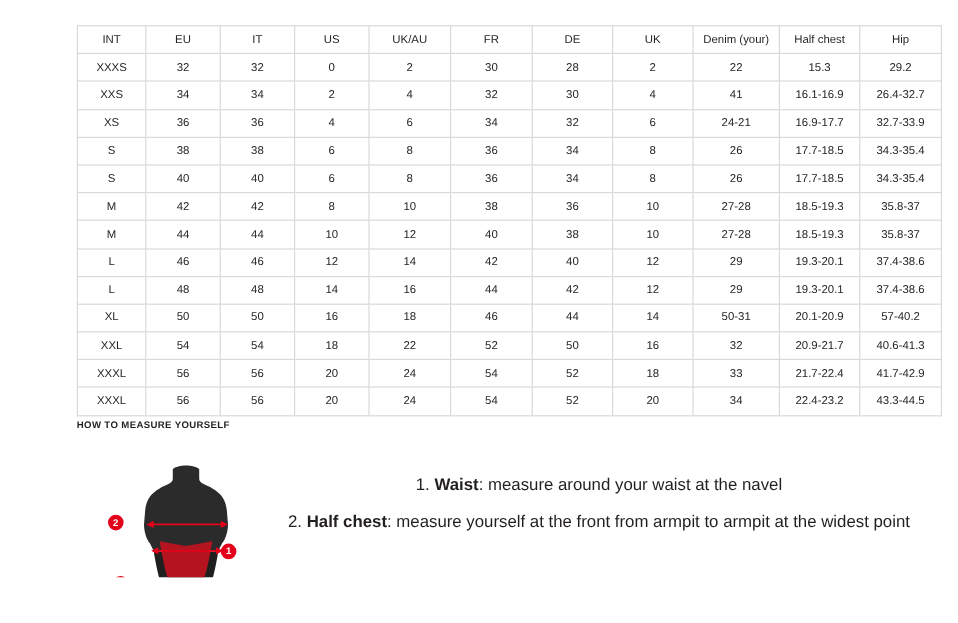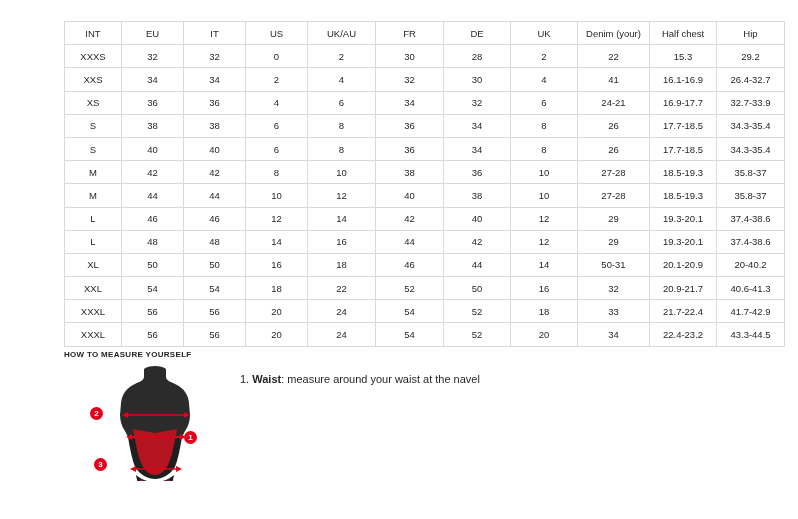--- a/index.html
+++ b/index.html
@@ -63,40 +63,40 @@
     position: absolute;
     left: 64px;
     top: 350px;
     width: 700px;
   }
   .measure-title {
     font-size: 8px;
     font-weight: bold;
     letter-spacing: 0.3px;
     color: #231f20;
-    margin-bottom: 4px;
+    margin-bottom: 26px;
   }
   .measure-body {
     position: relative;
     display: flex;
     align-items: flex-start;
   }
   .figure-box {
     position: relative;
     width: 110px;
     height: 140px;
     margin-left: 36px;
     flex: none;
   }
   .notes {
     margin-left: 30px;
     padding-top: 10px;
   }
   .note {
-    font-size: 11px;
+    font-size: 14px;
     color: #231f20;
     margin-bottom: 14px;
     line-height: 1.2;
     text-align: center;
   }
   .note b { font-weight: bold; }
 
   .bullet {
     position: absolute;
     width: 13px;
@@ -272,21 +272,21 @@
           <td>XL</td>
           <td>50</td>
           <td>50</td>
           <td>16</td>
           <td>18</td>
           <td>46</td>
           <td>44</td>
           <td>14</td>
           <td>50-31</td>
           <td>20.1-20.9</td>
-          <td>20-40.2</td>
+          <td>57-40.2</td>
         </tr>
         <tr>
           <td>XXL</td>
           <td>54</td>
           <td>54</td>
           <td>18</td>
           <td>22</td>
           <td>52</td>
           <td>50</td>
           <td>16</td>
@@ -364,18 +364,21 @@
 
         <div class="bullet" id="b1">1</div>
         <div class="bullet" id="b2">2</div>
         <div class="bullet" id="b3">3</div>
       </div>
 
       <div class="notes">
         <div class="note">
           <span>1. </span><b>Waist</b><span>: measure around your waist at the navel</span>
         </div>
+        <div class="note">
+          <span>2. </span><b>Half chest</b><span>: measure yourself at the front from armpit to armpit at the widest point</span>
+        </div>
       </div>
 
     </div>
   </div>
 
 </div>
 
 </body></html>

